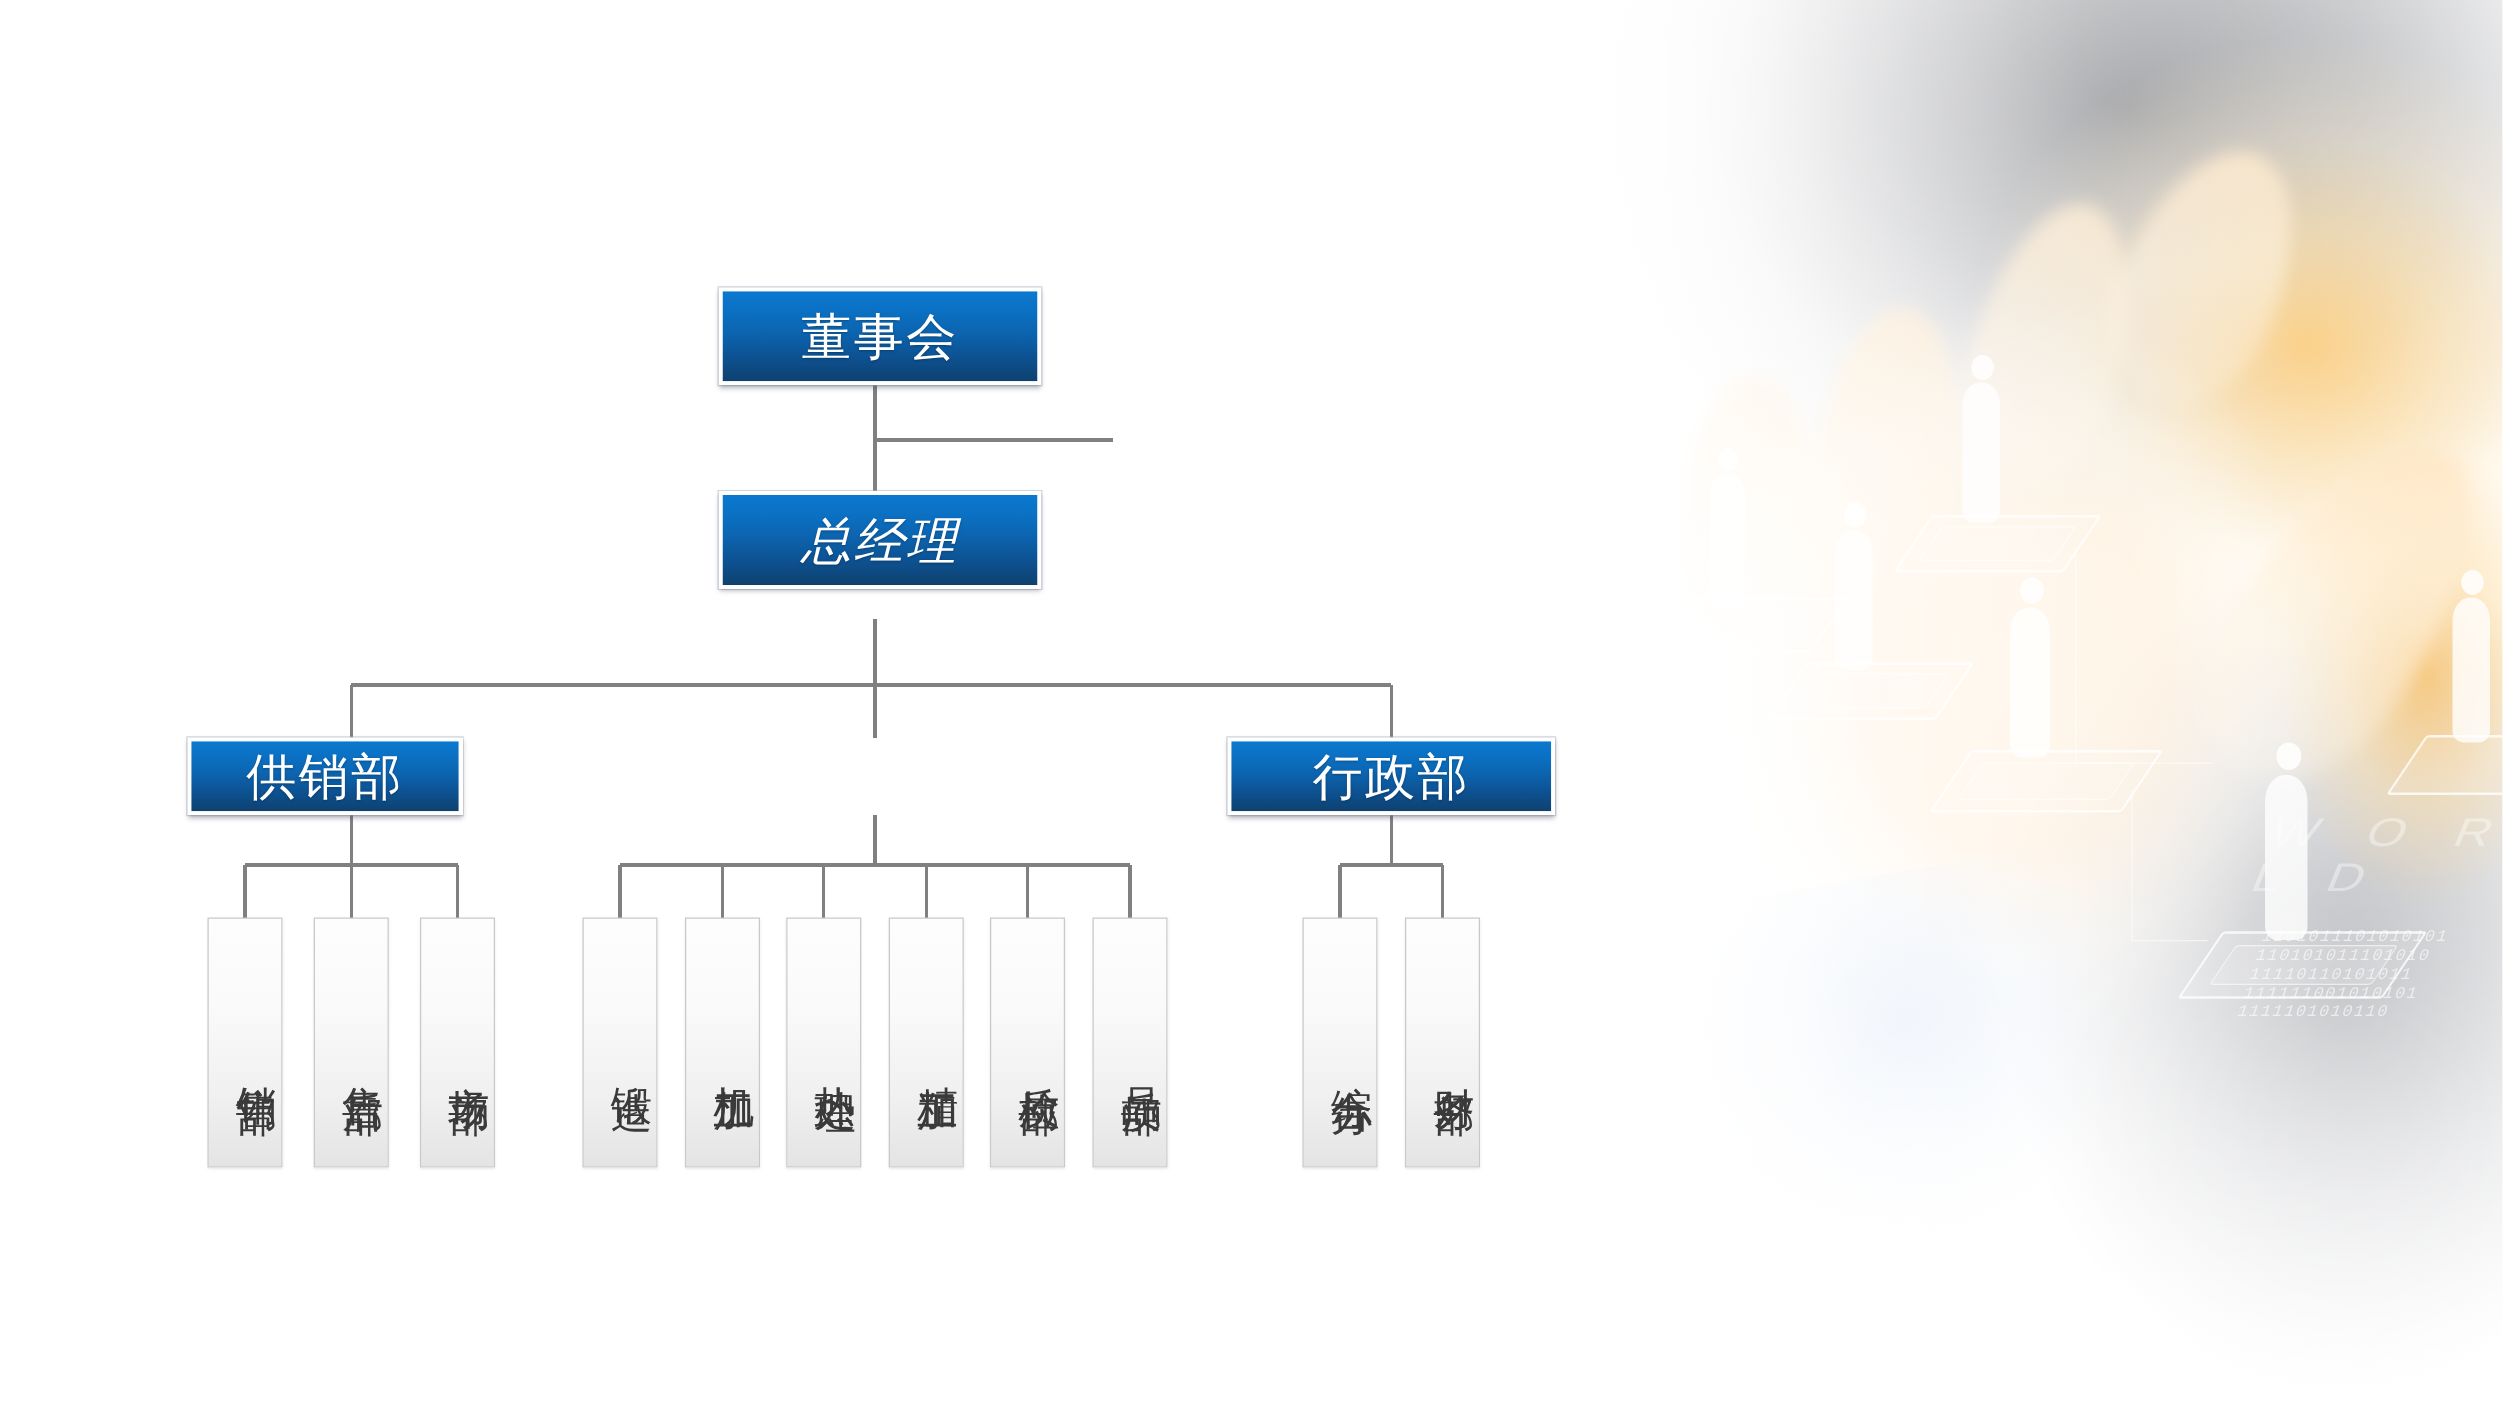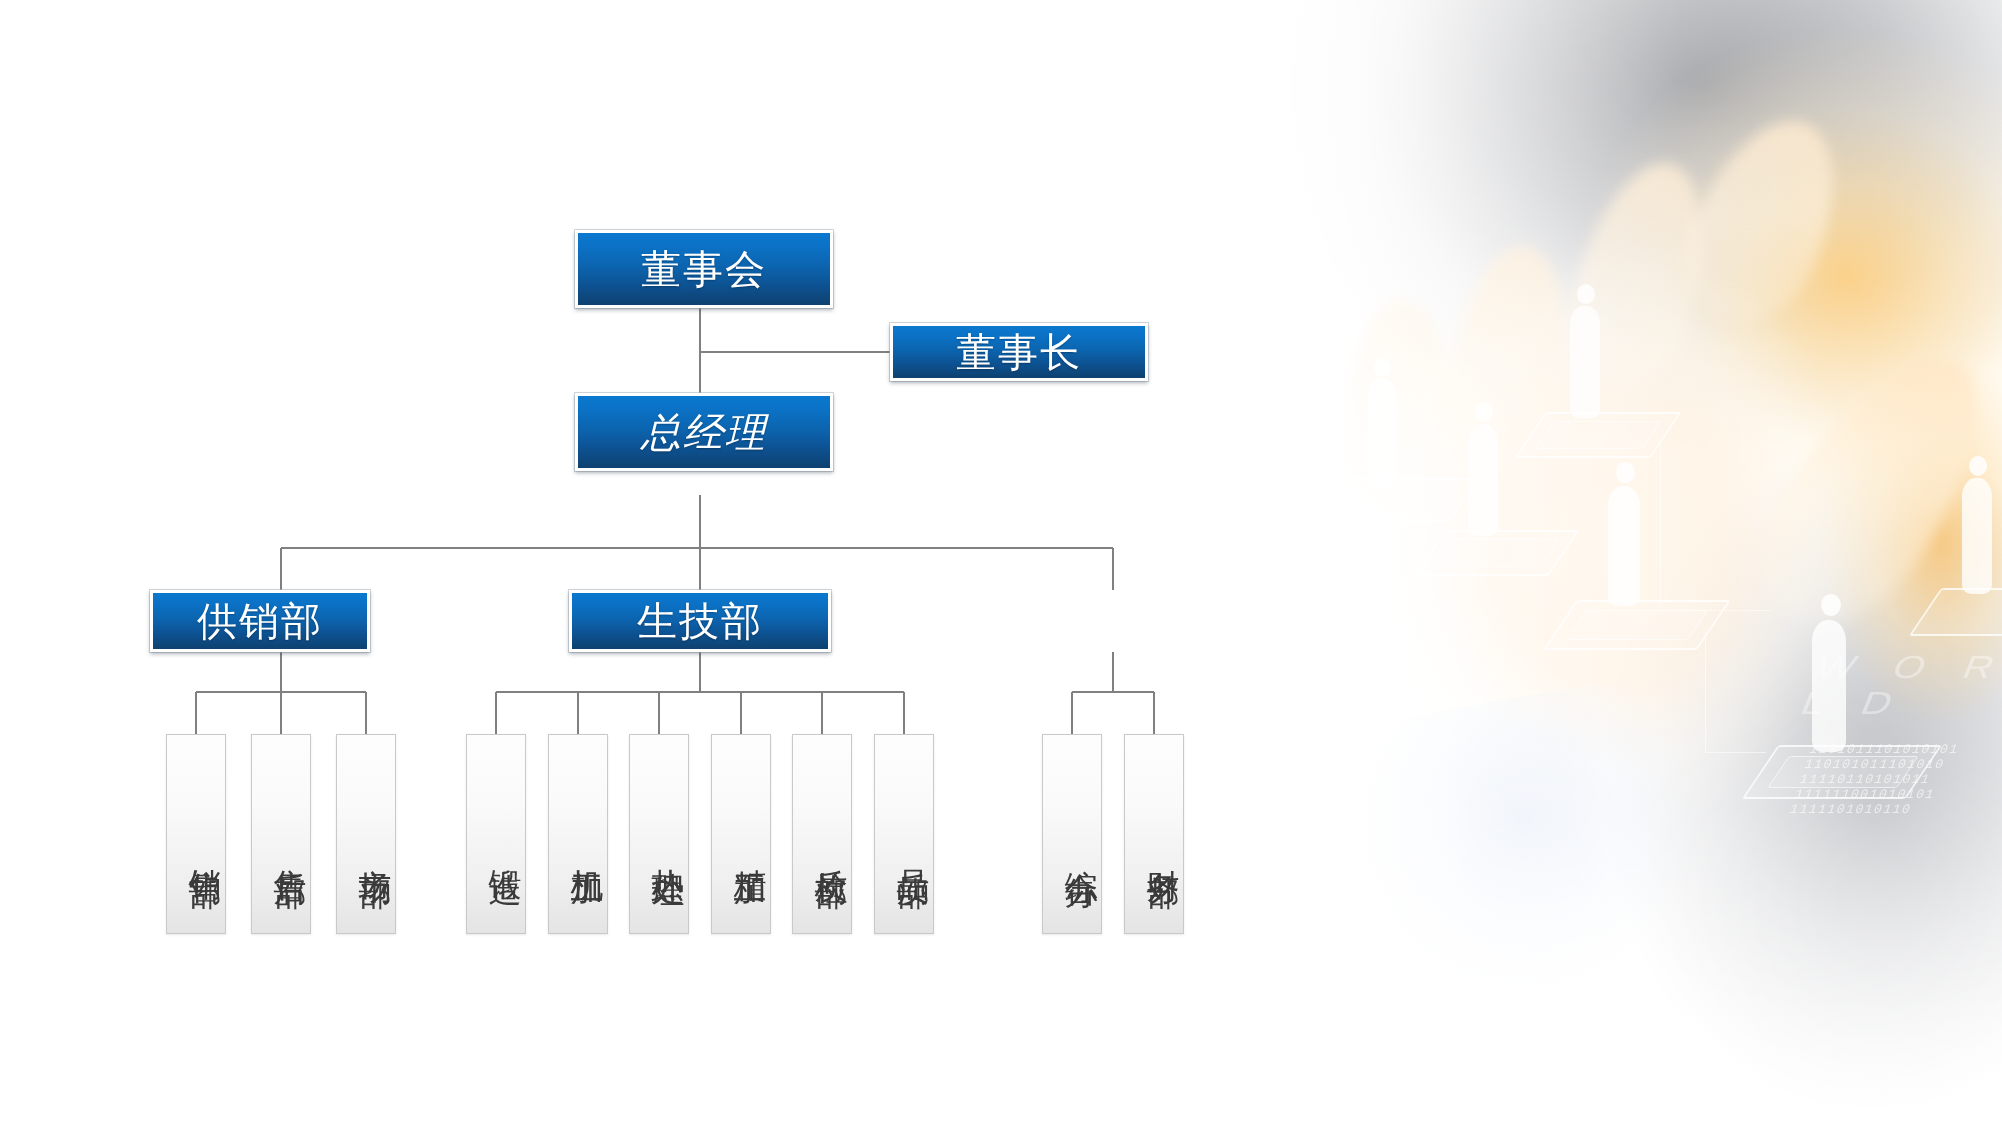--- a/index.html
+++ b/index.html
@@ -314,28 +314,27 @@
 
         <line x1="1113" y1="652" x2="1113" y2="692"></line>
         <line x1="1072" y1="692" x2="1154" y2="692"></line>
         <line x1="1072" y1="692" x2="1072" y2="734"></line>
         <line x1="1154" y1="692" x2="1154" y2="734"></line>
       </g>
     </svg>
 
     <div class="node blue" style="left:575px; top:230px; width:258px; height:78px;">董事会</div>
 
-    <div class="node blue" style="left:890px; top:323px; width:258px; height:58px;">董事长</div>
 
     <div class="node blue" style="left:575px; top:393px; width:258px; height:78px;font-style:italic;">总经理</div>
 
     <div class="node blue" style="left:150px; top:590px; width:220px; height:62px;">供销部</div>
 
-    <div class="node blue" style="left:569px; top:590px; width:262px; height:62px;">生技部</div>
-
+
+    <div class="node blue" style="left:982px; top:590px; width:262px; height:62px;">行政部</div>
 
     <div class="node leaf" style="left:166px; top:734px; width:60px; height:200px;">销售部</div>
     <div class="node leaf" style="left:251px; top:734px; width:60px; height:200px;">售后部</div>
     <div class="node leaf" style="left:336px; top:734px; width:60px; height:200px;">市场部</div>
 
     <div class="node leaf" style="left:466px; top:734px; width:60px; height:200px;">锻造</div>
     <div class="node leaf" style="left:548px; top:734px; width:60px; height:200px;">机加工</div>
     <div class="node leaf" style="left:629px; top:734px; width:60px; height:200px;">热处理</div>
     <div class="node leaf" style="left:711px; top:734px; width:60px; height:200px;">精加工</div>
     <div class="node leaf" style="left:792px; top:734px; width:60px; height:200px;">质检部</div>

